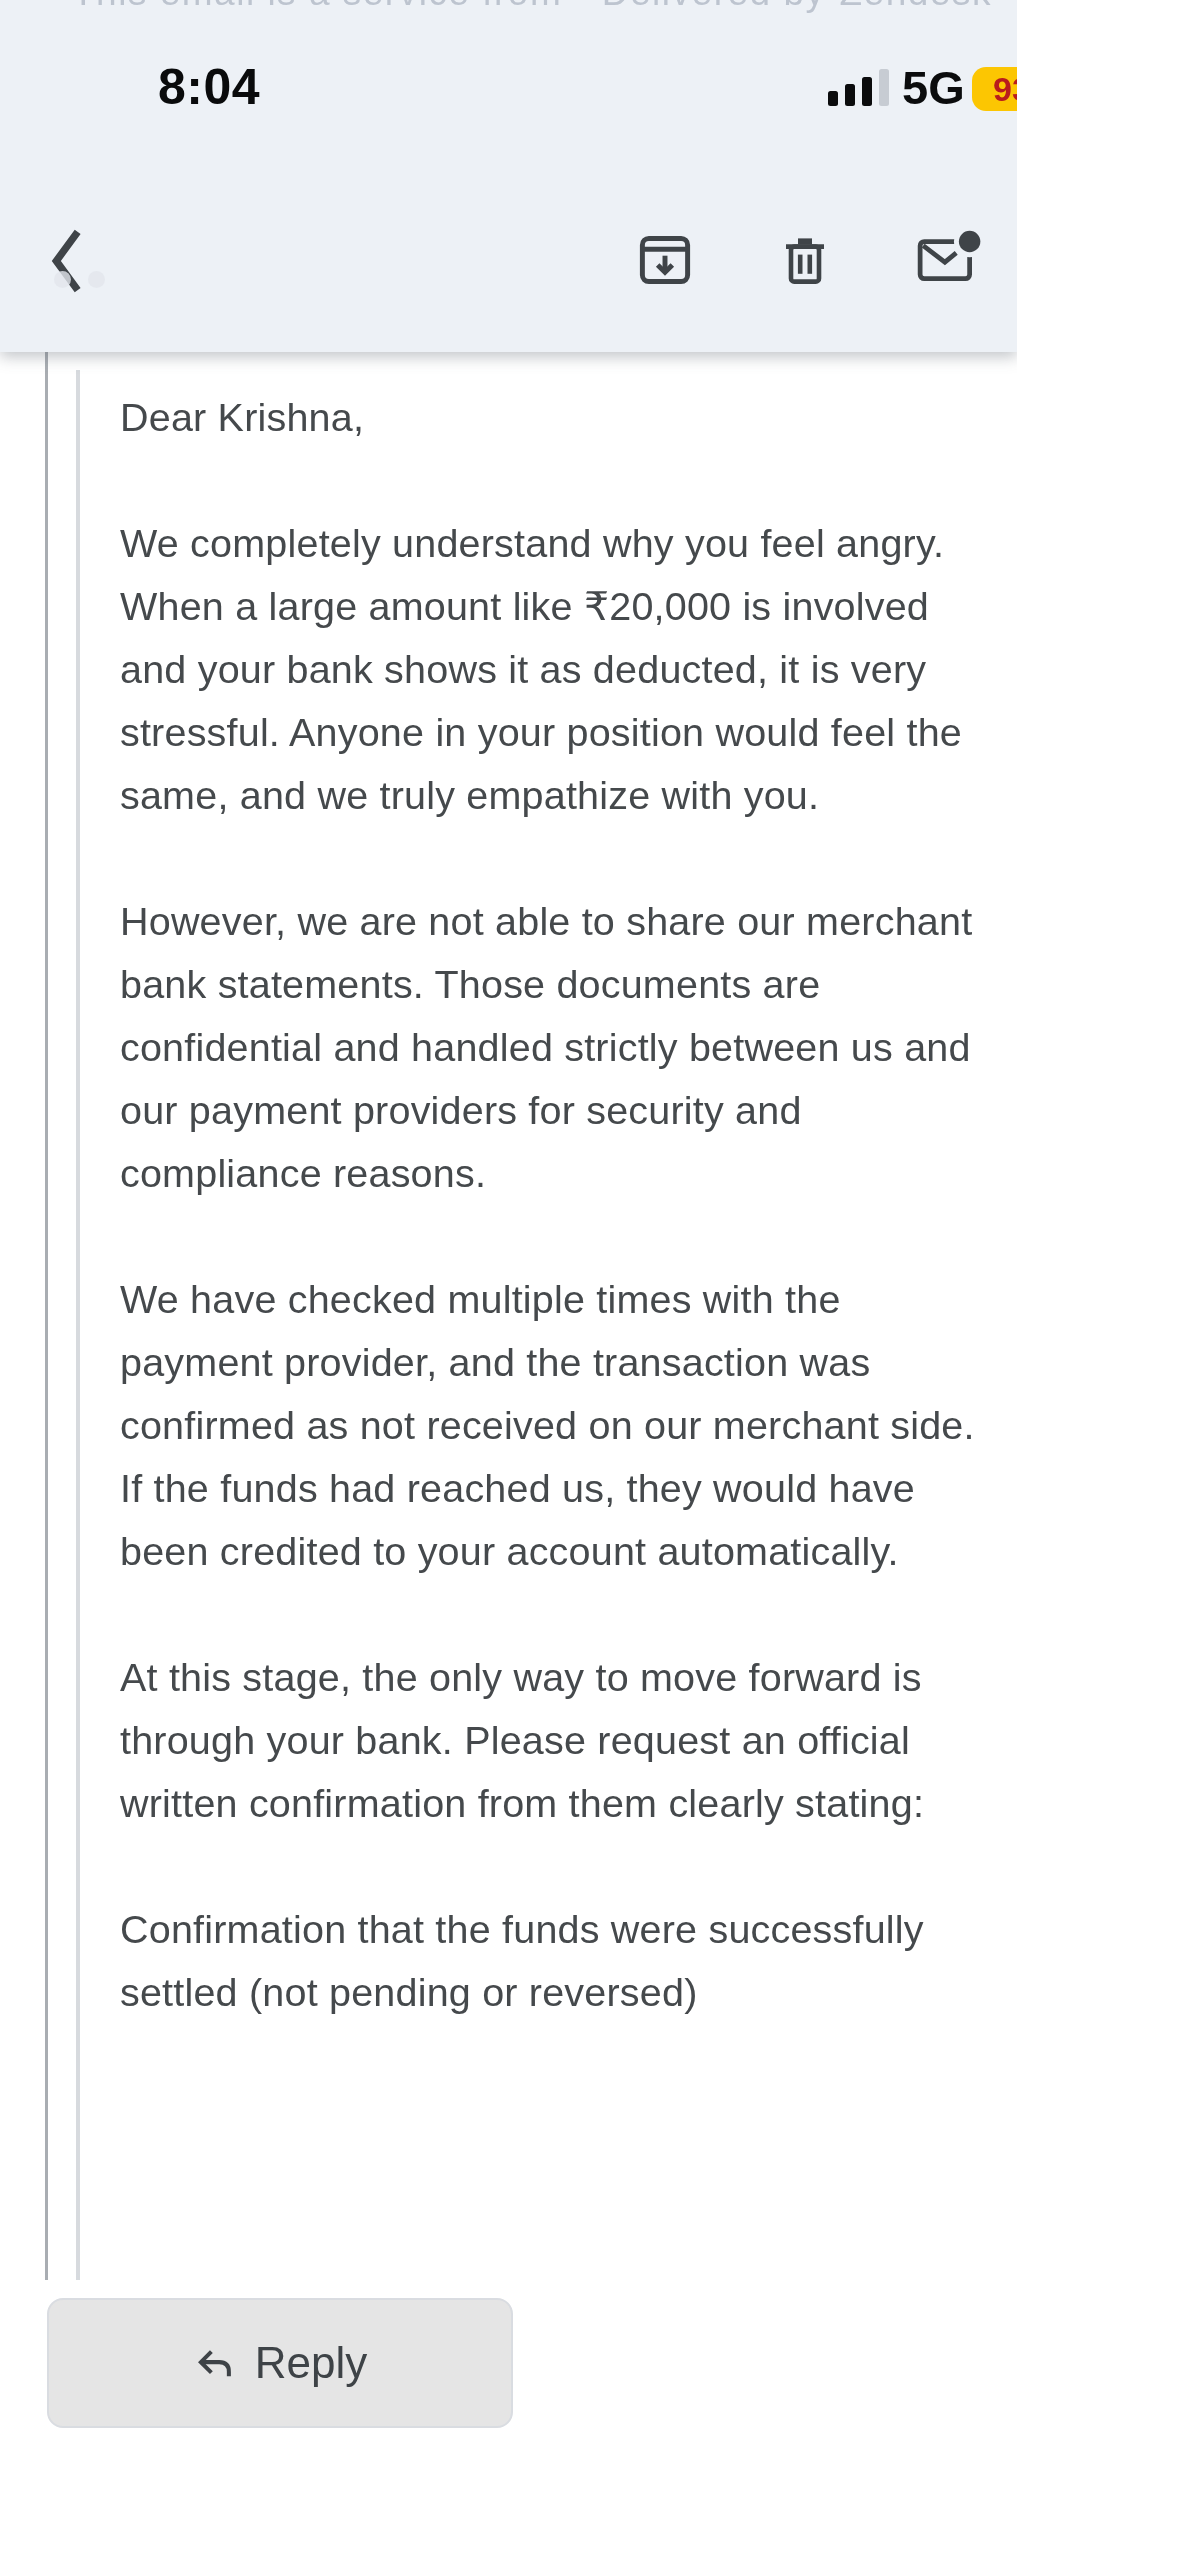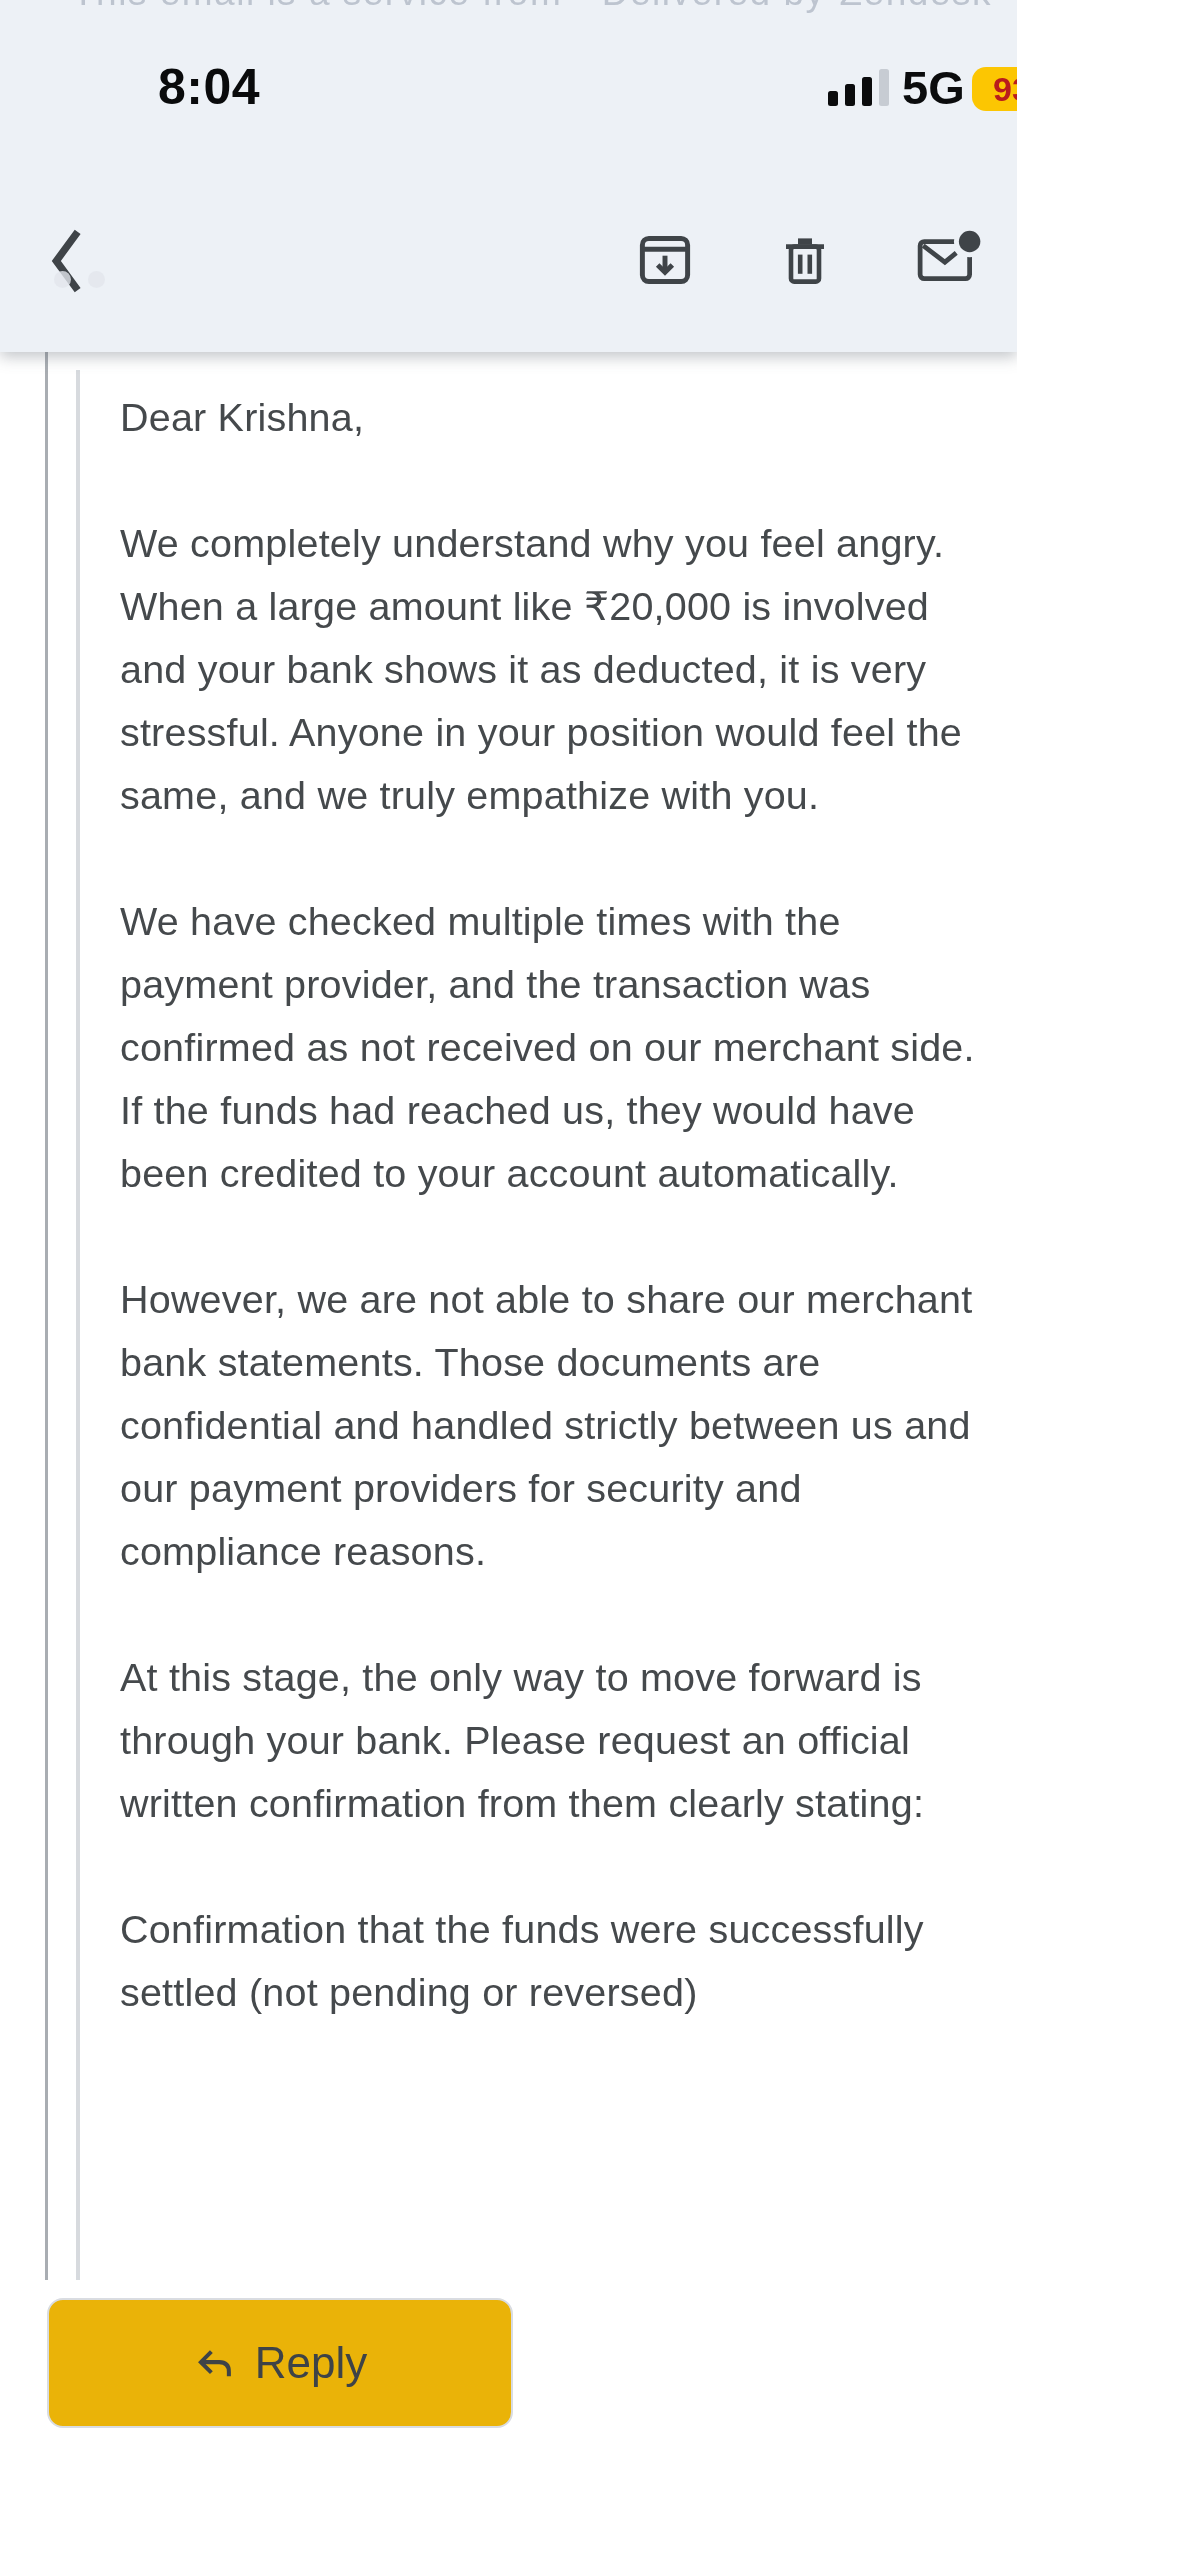--- a/index.html
+++ b/index.html
@@ -65,21 +65,21 @@
   .email-body{position:absolute;left:104px;right:30px;top:34px;}
   .email-body p{
     margin:0 0 63px 16px;font-size:39.5px;line-height:63px;font-weight:400;
     color:var(--body_text,#45494c);letter-spacing:.2px;
   }
   
   .bottom-bar{
     position:absolute;left:0;bottom:0;width:100%;height:276px;background:#fff;z-index:2;
   }
   .action-btn{
-    position:absolute;top:18px;height:130px;background:#eab308;
+    position:absolute;top:18px;height:130px;background:#e5e5e5;
     border:2px solid var(--button_border,#d9dce1);border-radius:16px;
     display:flex;align-items:center;justify-content:center;gap:20px;
     cursor:pointer;padding:0;
   }
   .reply-btn{left:47px;width:466px;}
   .forward-btn{left:533px;width:463px;}
   .action-btn .lbl{font-size:44px;color:#3e4347;font-weight:500;}
   .emoji-btn{
     position:absolute;left:1023px;top:25px;width:104px;height:104px;border-radius:50%;
     background:#fff;border:3px solid #c7cace;display:flex;align-items:center;justify-content:center;
@@ -158,22 +158,22 @@
       </svg>
     </button>
   </div>
 
   <div class="content">
     <div class="quote-line-a"></div>
     <div class="quote-line-b"></div>
     <div class="email-body">
       <p>Dear Krishna,</p>
       <p>We completely understand why you feel angry. When a large amount like ₹20,000 is involved and your bank shows it as deducted, it is very stressful. Anyone in your position would feel the same, and we truly empathize with you.</p>
+      <p>However, we are not able to share our merchant bank statements. Those documents are confidential and handled strictly between us and our payment providers for security and compliance reasons.</p>
       <p>We have checked multiple times with the payment provider, and the transaction was confirmed as not received on our merchant side. If the funds had reached us, they would have been credited to your account automatically.</p>
-      <p>However, we are not able to share our merchant bank statements. Those documents are confidential and handled strictly between us and our payment providers for security and compliance reasons.</p>
       <p>At this stage, the only way to move forward is through your bank. Please request an official written confirmation from them clearly stating:</p>
       <p>Confirmation that the funds were successfully settled (not pending or reversed)</p>
     </div>
   </div>
 
   <div class="bottom-bar">
 
     <button class="action-btn reply-btn">
       <svg width="42" height="42" viewBox="0 0 24 24" fill="none" stroke="#3e4347" stroke-width="2.3">
         <path d="M10.5 5.5 L4.5 11.5 L10.5 17.5"></path>

